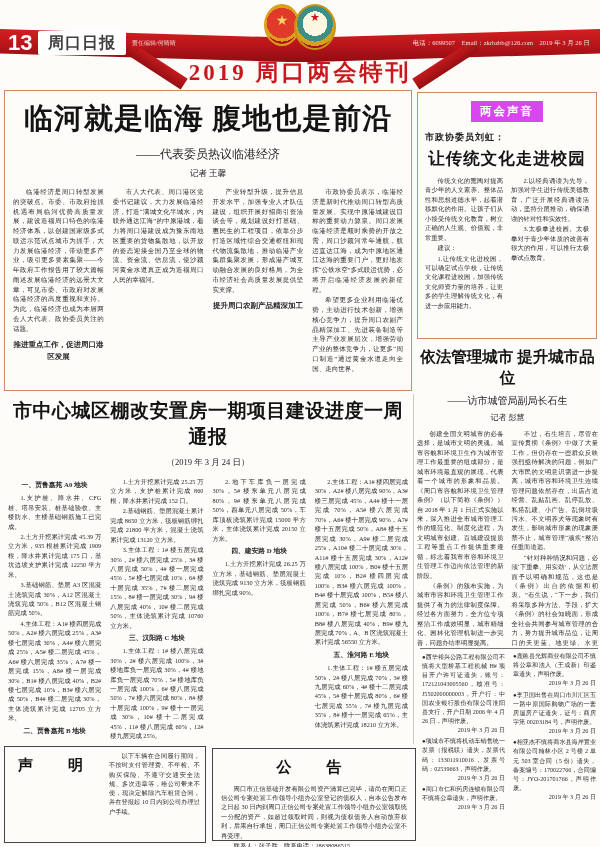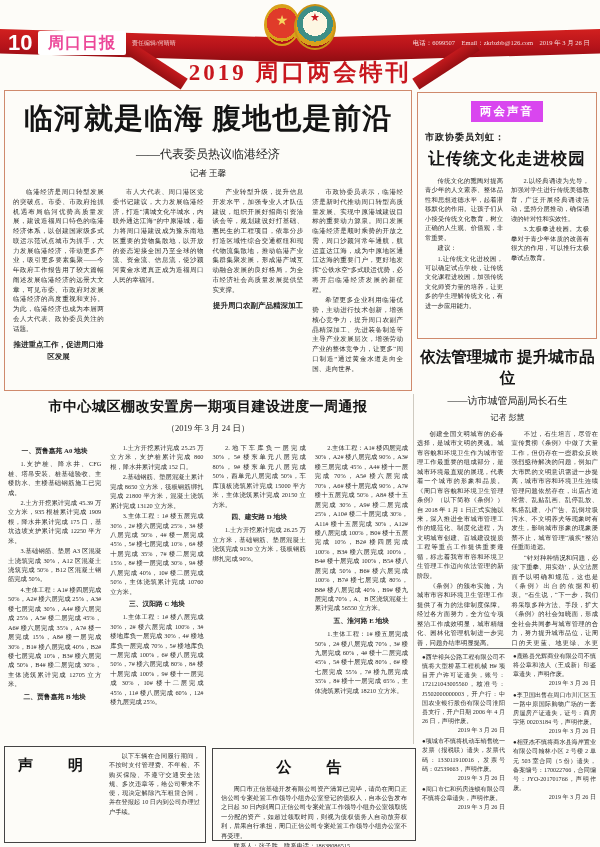--- a/index.html
+++ b/index.html
@@ -11,21 +11,21 @@
   .hdr { position:absolute; left:0; top:0; width:600px; height:88px; }
   .ribbon { position:absolute; left:0; top:29px; width:600px; height:33px;
     background:linear-gradient(180deg,#d2201f 0%,#b5131a 55%,#8f0d12 100%);
     clip-path:polygon(0 0,48% 26%,52% 26%,100% 0,100% 74%,52% 100%,48% 100%,0 74%); }
   .sweep { position:absolute; width:72px; height:13px; background:linear-gradient(180deg,#c41a1d,#960f13); top:58px; }
   .sweep.l { left:118px; transform:rotate(33deg); }
   .sweep.r { right:118px; transform:rotate(-33deg); }
   .page-num { position:absolute; left:8px; top:30px; color:#fff; font-size:22px; font-weight:bold; z-index:4; font-family:"Liberation Sans",sans-serif; }
   .masthead { position:absolute; left:38px; top:31px; width:88px; height:24px; background:#fff; border-radius:2px; z-index:4;
     display:flex; align-items:center; justify-content:center; }
-  .masthead span { color:#ec4899; font-weight:bold; font-size:16px; letter-spacing:1px; }
+  .masthead span { color:#404040; font-weight:bold; font-size:16px; letter-spacing:1px; }
   .ed-info { position:absolute; left:132px; top:39px; color:#f3c9c9; font-size:6px; z-index:4; }
   .contact { position:absolute; right:10px; top:39px; color:#f6dcdc; font-size:6.5px; z-index:4; }
   .banner-title { position:absolute; left:0; top:57px; width:600px; text-align:center; z-index:3;
     color:#c8171e; font-size:23px; font-weight:bold; letter-spacing:3px; }
   .emblems { position:absolute; left:0; top:4px; width:600px; text-align:center; z-index:5; }
   .emblem { display:inline-block; vertical-align:top; border-radius:50%; }
   .emblem.nat { width:36px; height:42px; background:radial-gradient(circle at 50% 45%,#e03b2a 0 58%,#d9a11b 58% 70%,#b5131a 70%);
     border:2px solid #d9a11b; position:relative; margin-right:-6px; }
   .emblem.nat .star { position:absolute; left:0; top:8px; width:100%; text-align:center; color:#f6d35e; font-size:14px; line-height:1; }
   .emblem.cppcc { width:42px; height:46px; background:radial-gradient(circle at 50% 42%,#fdf6e2 0 40%,#3d8f86 40% 58%,#d9a11b 58% 72%,#a3151b 72%);
@@ -63,21 +63,21 @@
 
   
   .city { left:417px; top:347px; width:181px; height:297px; }
   .city h2 { text-align:center; font-size:15.5px; font-weight:bold; color:#141414; }
   .city .sub { text-align:center; font-size:10px; margin-top:5px; }
   .city .byline { text-align:center; font-size:8px; margin:4px 0 6px; }
   .city .body { height:228px; font-size:6.3px; }
 
   
   .reno { left:4px; top:394px; width:408px; height:350px; padding:4px 4px 0; }
-  .reno h2 { text-align:center; font-size:14px; font-weight:bold; color:#141414; letter-spacing:0.5px; }
+  .reno h2 { text-align:center; font-size:19px; font-weight:bold; color:#141414; letter-spacing:0.5px; }
   .reno .date { text-align:center; font-size:8.5px; margin:7px 0 8px; }
   .reno .body { height:288px; font-size:6.3px; }
   .v-rule { position:absolute; left:413px; top:394px; height:350px; border-left:1px solid #cfcac0; }
 
   
   .stmt { left:4px; top:746px; width:202px; height:97px; border:1px solid #444; padding:4px 5px; }
   .stmt .body { height:86px; font-size:6.2px; }
   .notice { left:212px; top:748px; width:204px; height:93px; border:1px solid #444; padding:4px 8px; }
   .notice .body { font-size:6.3px; }
   .lost { left:420px; top:648px; width:178px; height:197px; border-top:1px solid #777; padding:3px 2px 0; }
@@ -86,21 +86,21 @@
 </style>
 </head>
 <body>
 
 <div class="page">
 
   <div class="hdr">
     <div class="ribbon"></div>
     <div class="sweep l"></div>
     <div class="sweep r"></div>
-    <div class="page-num">10</div>
+    <div class="page-num">13</div>
     <div class="masthead">
       <span>周口日报</span>
     </div>
     <div class="ed-info">责任编辑/何晴晴</div>
     <div class="contact">电话：6099507　Email：zkrbzbb@126.com　2019 年 3 月 26 日</div>
     <div class="emblems">
       <span class="emblem nat"><span class="star">★</span></span><span class="emblem cppcc"><span class="star">★</span></span>
     </div>
     <div class="banner-title">2019 周口两会特刊</div>
   </div>

